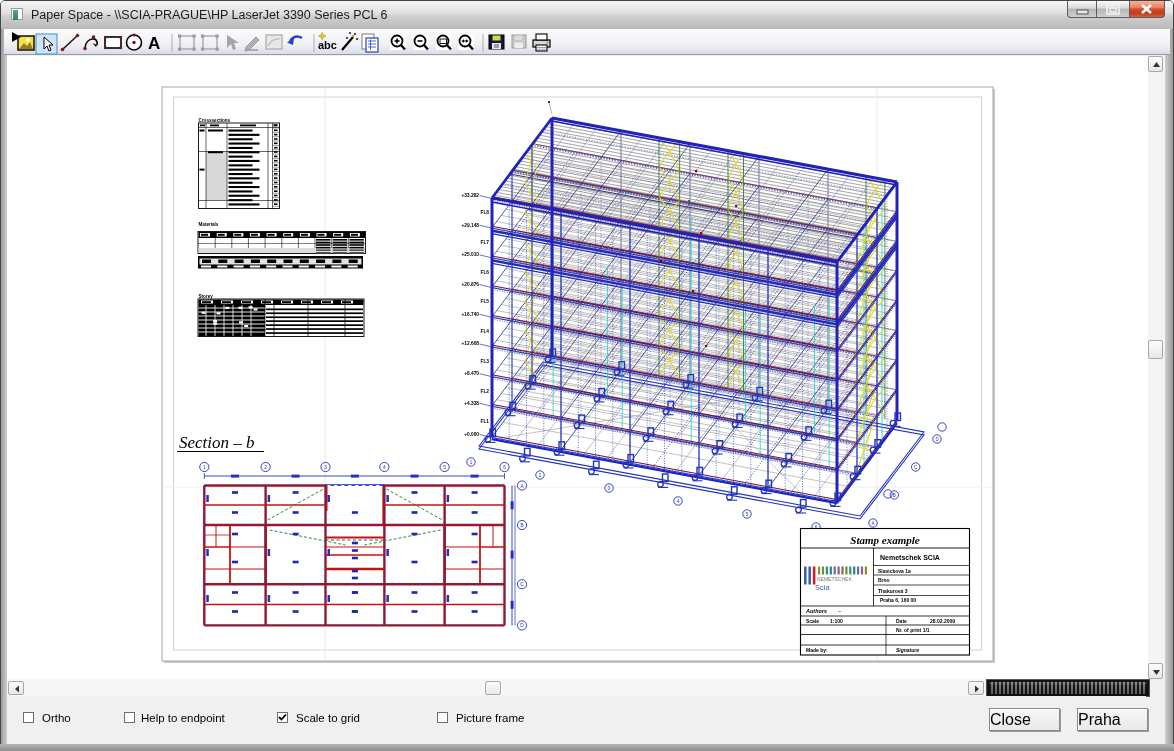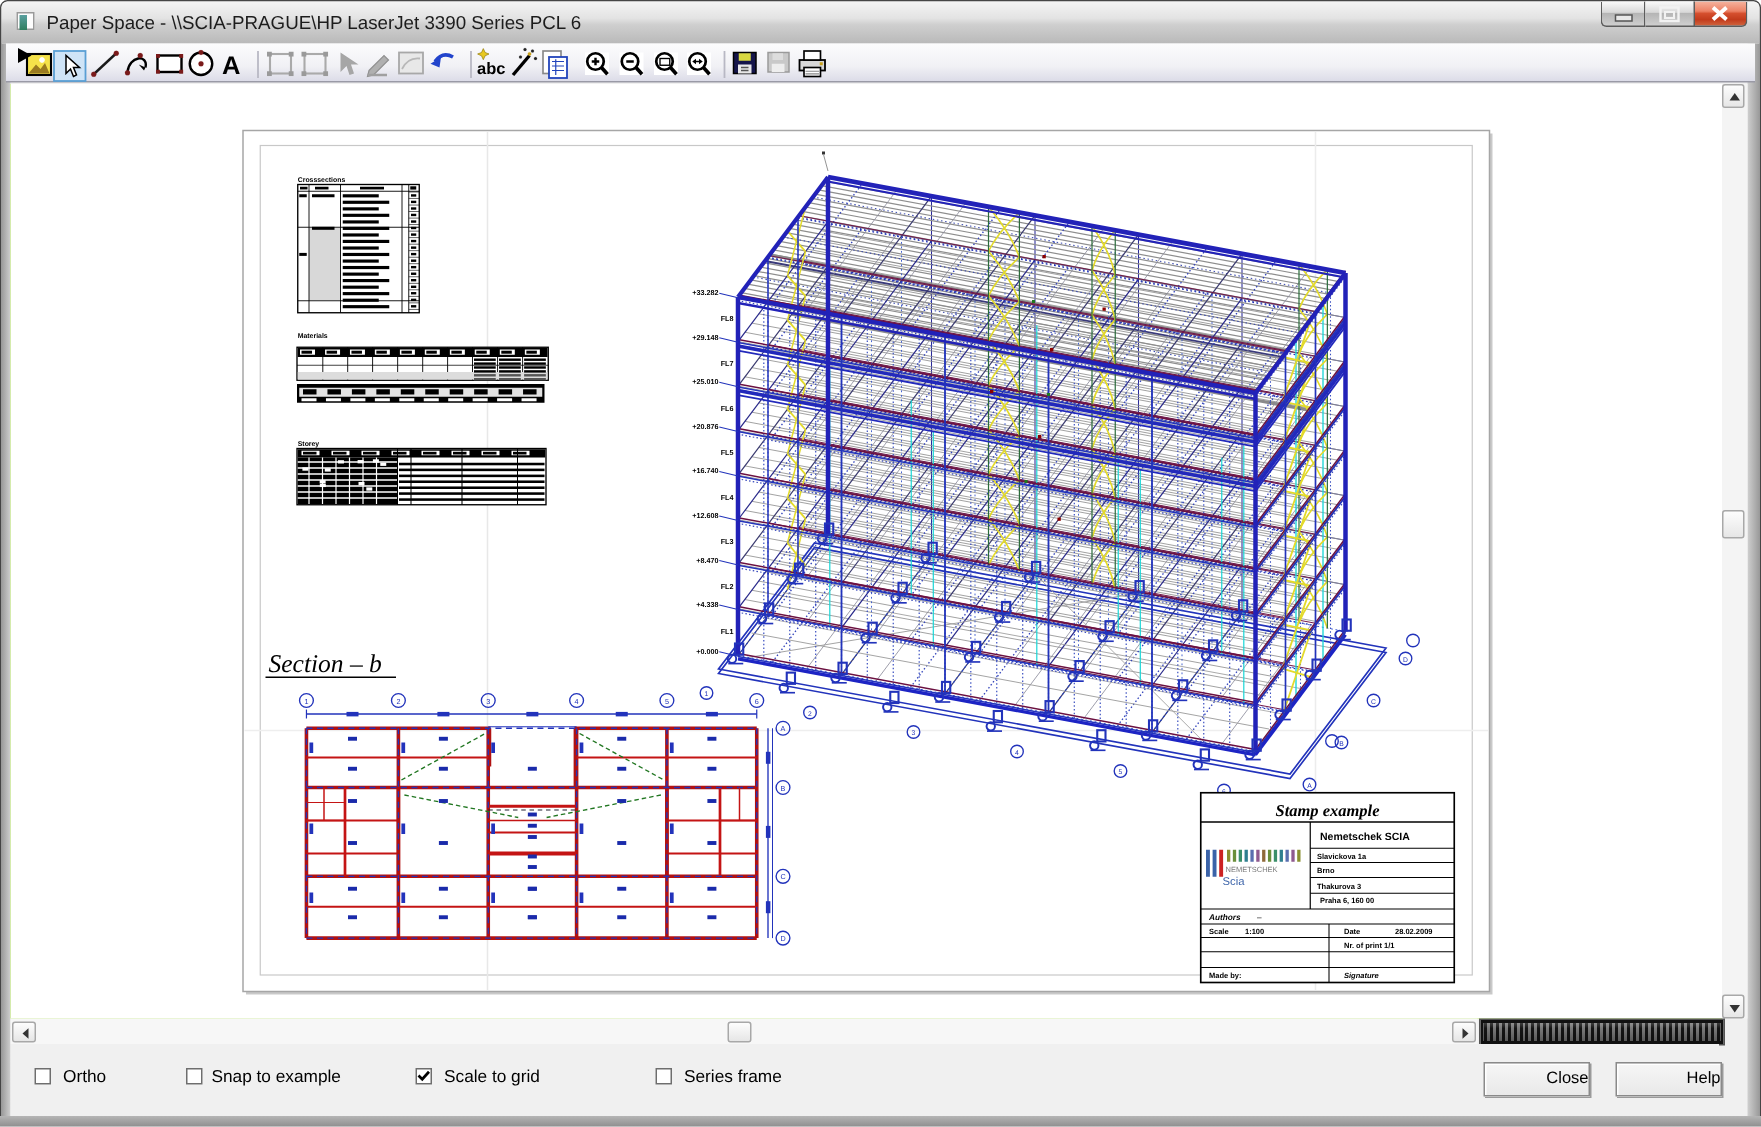--- a/index.html
+++ b/index.html
@@ -18,21 +18,21 @@
  background:linear-gradient(#fcfcfd 0%,#f1f1f5 60%,#dcdce8 100%);border-bottom:1px solid #9a9aa6}
 #canvas{position:absolute;left:7px;top:56px;width:1141px;height:623px;background:#bef264;overflow:hidden}
 #vscroll{position:absolute;right:9px;top:56px;width:17px;height:623px;background:#f4f4f4}
 .sbtn{position:absolute;background:linear-gradient(#fdfdfd,#e6e6e6);border:1px solid #a8a8a8;border-radius:2px}
 #hscroll{position:absolute;left:7px;top:679px;width:978px;height:17px;background:#f7f7f7}
 #stripe{position:absolute;left:987px;top:680px;width:162px;height:16px;background:linear-gradient(rgba(255,255,255,0.18),rgba(255,255,255,0) 30%,rgba(0,0,0,0.25)),repeating-linear-gradient(90deg,#141414 0 2px,#787878 2px 4px);border:2px solid #111;outline:1px solid #555}
 #bottompanel{position:absolute;left:7px;top:696px;width:1139px;height:48px;background:#f0f0f0}
 .cb{position:absolute;width:11px;height:11px;background:#fff;border:1px solid #6e6e6e}
 .cblbl{position:absolute;font-size:11.5px;color:#000}
 .pbtn{position:absolute;width:71px;height:23px;background:linear-gradient(#f6f6f6,#e9e9e9);
- border:1px solid #8a8a8a;box-shadow:inset 1px 1px 0 #fff, 1px 1px 0 #9a9a9a;font-size:11px;text-align:right;line-height:21px;color:#000}
+ border:1px solid #8a8a8a;box-shadow:inset 1px 1px 0 #fff, 1px 1px 0 #9a9a9a;font-size:16px;text-align:left;line-height:21px;color:#000}
 #bframe{position:absolute;left:0;top:744px;width:1174px;height:7px;background:linear-gradient(#b5b5b5,#8f8f8f)}
 #lframe{position:absolute;left:1px;top:29px;width:6px;height:715px;background:linear-gradient(90deg,#9a9a9a,#cfcfcf)}
 #rframe{position:absolute;right:1px;top:29px;width:8px;height:715px;background:linear-gradient(90deg,#cfcfcf,#9a9a9a)}
 svg text{user-select:none}
 </style></head><body>
 <div id="win"></div>
 <div id="lframe"></div>
 <div id="rframe"></div>
 <div id="bframe"></div>
 <div id="titlebar">
@@ -1315,23 +1315,23 @@
  <div class="sbtn" style="left:961px;top:2px;width:16px;height:14px"><svg width="16" height="14">
         <path d="M10 7 L6 3.5 V10.5 Z" fill="#333"></path>
       </svg></div>
  <div class="sbtn" style="left:478px;top:2px;width:16px;height:14px"></div>
 </div>
 <div id="stripe"></div>
 <div id="bottompanel">
  <div class="cb" style="left:16px;top:16px"></div>
     <div class="cblbl" style="left:35px;top:16px">Ortho</div>
  <div class="cb" style="left:117px;top:16px"></div>
-    <div class="cblbl" style="left:134px;top:16px">Snap to example</div>
+    <div class="cblbl" style="left:134px;top:16px">Help to endpoint</div>
  <div class="cb" style="left:270px;top:16px">
       <svg width="11" height="11" style="position:absolute;left:-1px;top:-1px">
         <path d="M2 5 L4.5 7.5 L9 2.5" stroke="#000" stroke-width="1.8" fill="none"></path>
       </svg>
     </div>
     <div class="cblbl" style="left:289px;top:16px">Scale to grid</div>
  <div class="cb" style="left:430px;top:16px"></div>
-    <div class="cblbl" style="left:449px;top:16px">Series frame</div>
+    <div class="cblbl" style="left:449px;top:16px">Picture frame</div>
  <div class="pbtn" style="left:982px;top:12px">Close</div>
- <div class="pbtn" style="left:1070px;top:12px">Help</div>
+ <div class="pbtn" style="left:1070px;top:12px">Praha</div>
 </div>
 </body></html>

